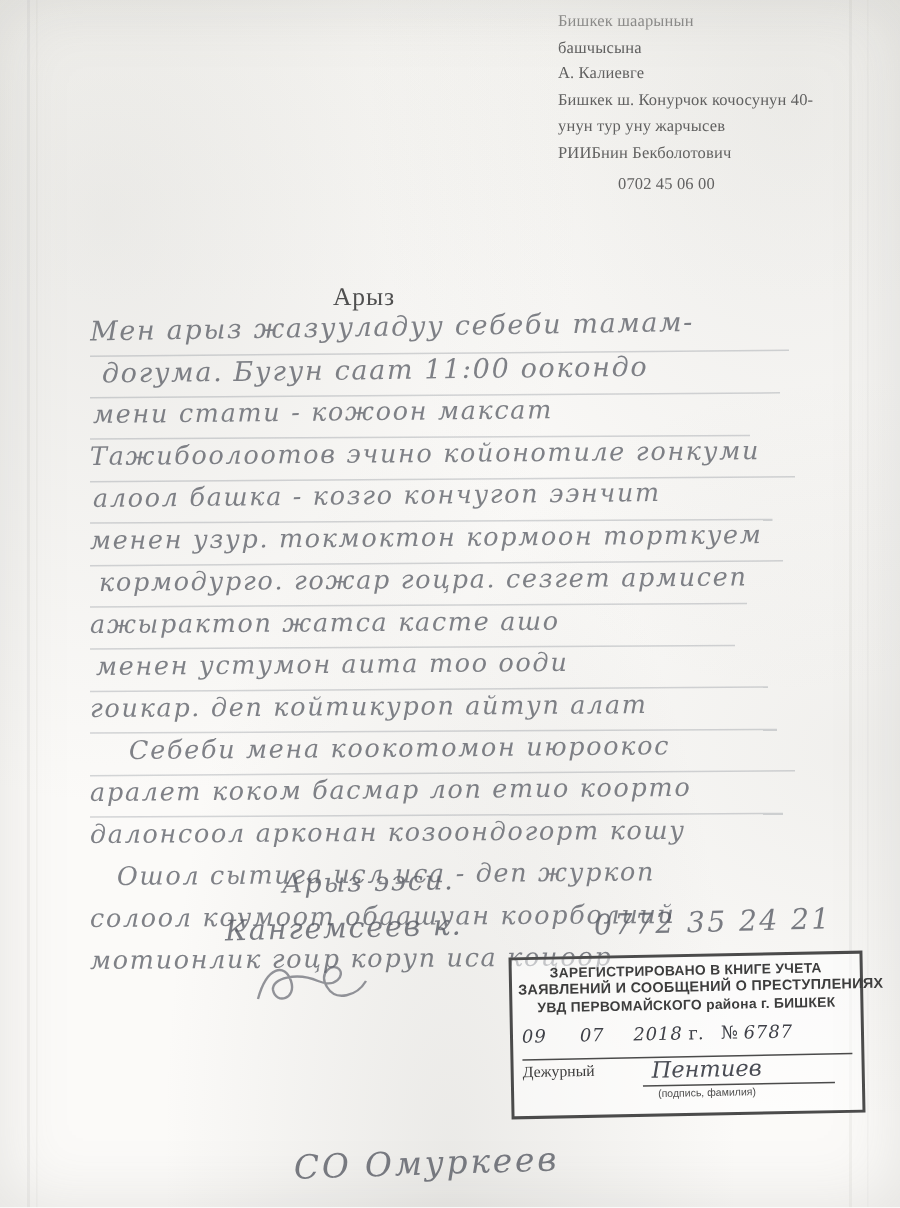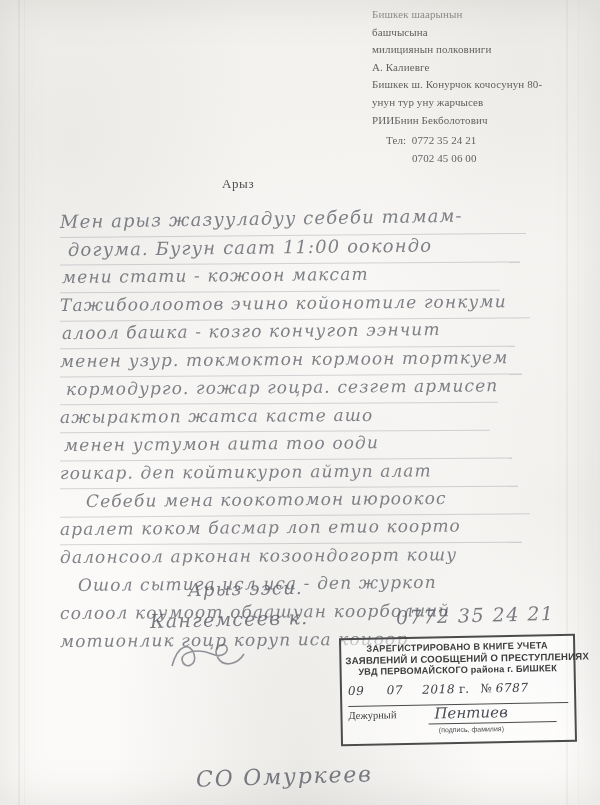--- a/index.html
+++ b/index.html
@@ -64,23 +64,23 @@
   .header-block .line.faint { opacity: 0.6; }
   .header-block .tel {
     margin-top: 3px;
     padding-left: 14px;
   }
 
   
   .doc-title {
     position: absolute;
     left: 222px;
-    top: 176px;
-    font-family: "Liberation Serif", serif;
-    font-size: 13px;
+    top: 188px;
+    font-family: "Liberation Serif", serif;
+    font-size: 17px;
     color: #4f4f4f;
     letter-spacing: 0.6px;
   }
 
   
   .handwriting {
     position: absolute;
     left: 60px;
     top: 205px;
     width: 500px;
@@ -202,27 +202,25 @@
 <div class="page">
   <div class="paper-tint"></div>
   <div class="streak" style="left:18px;opacity:.5;"></div>
   <div class="streak" style="left:24px;opacity:.35;width:1px;"></div>
   <div class="streak" style="left:566px;opacity:.45;"></div>
   <div class="streak" style="left:578px;opacity:.3;width:1px;"></div>
 
   <div class="header-block">
     <div class="line faint">Бишкек шаарынын</div>
     <div class="line">башчысына</div>
-    <div class="line">милициянын полковниги</div>
     <div class="line">А. Калиевге</div>
-    <div class="line">Бишкек ш. Конурчок кочосунун 80-</div>
+    <div class="line">Бишкек ш. Конурчок кочосунун 40-</div>
     <div class="line">унун тур уну жарчысев</div>
     <div class="line">РИИБнин Бекболотович</div>
     <div class="tel">
-      <div class="line"><span>Тел:</span>&nbsp;&nbsp;<span>0772 35 24 21</span></div>
       <div class="line" style="padding-left:26px;"><span>0702 45 06 00</span></div>
     </div>
   </div>
 
   <div class="doc-title">Арыз</div>
 
   <div class="handwriting">
     <div class="hw-rule" style="top:30px;  width:466px; transform:rotate(-0.5deg);"></div>
     <div class="hw-rule" style="top:58px;  width:460px; transform:rotate(-0.4deg);"></div>
     <div class="hw-rule" style="top:86px;  width:440px; transform:rotate(-0.3deg);"></div>

